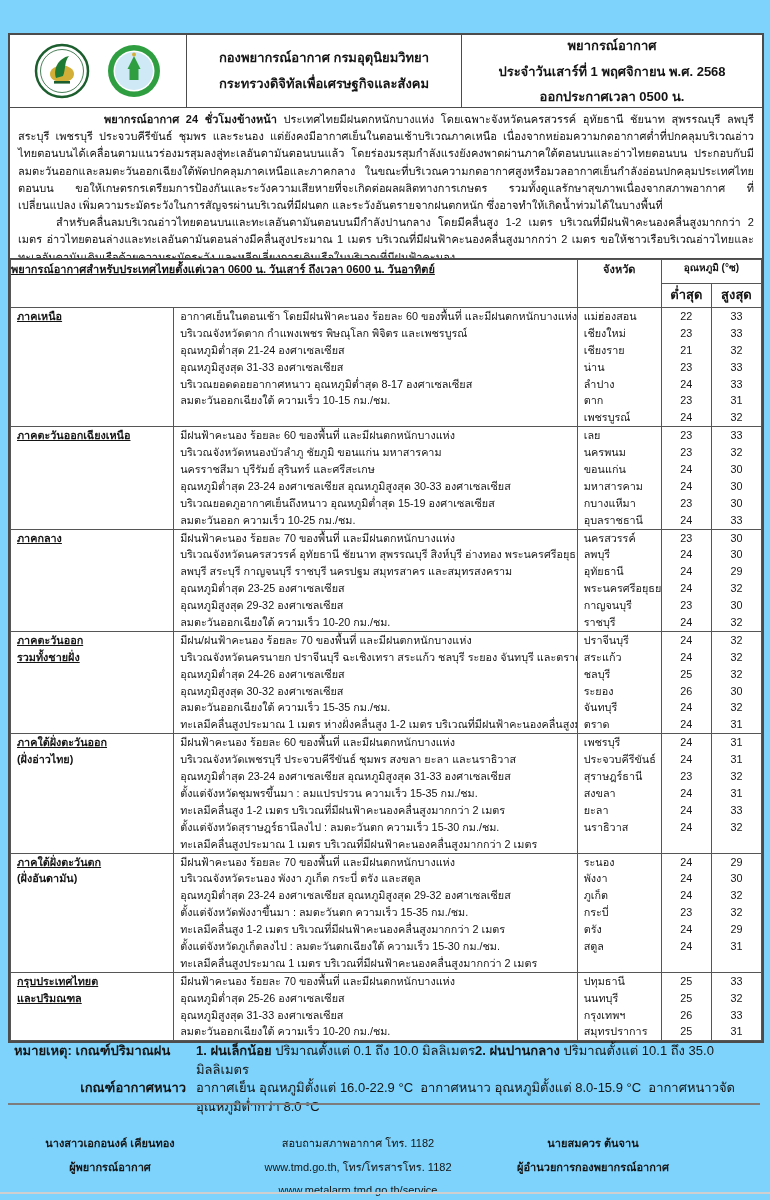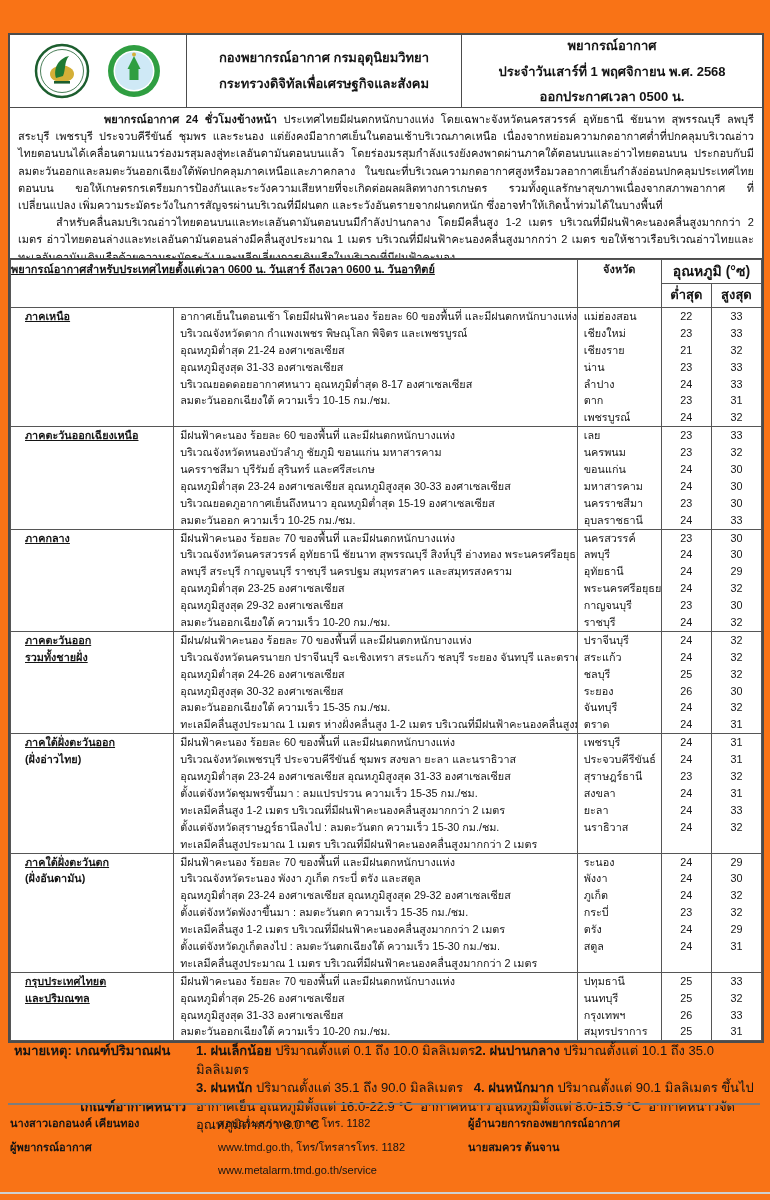--- a/index.html
+++ b/index.html
@@ -1,16 +1,16 @@
 <!DOCTYPE html>
 <html><head>
 <meta charset="utf-8">
 <style>
   html,body{margin:0;padding:0;background:#ffffff;}
-  .page{position:relative;width:770px;height:1200px;background:#f97316;overflow:hidden;
+  .page{position:relative;width:770px;height:1200px;background:#7dd3fc;overflow:hidden;
         font-family:"Liberation Sans",sans-serif;color:#141414;}
   .doc{position:absolute;left:8px;top:33px;width:752px;border:2px solid #4c4c4c;background:#fff;}
 
   
   .head{display:flex;height:72px;border-bottom:1.5px solid #4c4c4c;}
   .logos{width:176px;border-right:1.5px solid #4c4c4c;display:flex;align-items:center;justify-content:center;gap:16px;}
   .dept{width:274px;border-right:1.5px solid #4c4c4c;display:flex;flex-direction:column;align-items:center;justify-content:center;}
   .dept div{font-weight:bold;font-size:13px;line-height:26px;}
   .issue{flex:1;display:flex;flex-direction:column;align-items:center;justify-content:space-between;}
   .issue div{font-weight:bold;font-size:13px;line-height:21px;}
@@ -18,41 +18,41 @@
   
   .synopsis{height:151px;border-bottom:1.5px solid #4c4c4c;padding:3px 8px 0 8px;overflow:hidden;box-sizing:border-box;}
   .synopsis p{margin:0;font-size:11px;line-height:17.2px;text-align:justify;text-indent:38px;}
   .synopsis .lead{font-weight:bold;margin-left:48px;}
 
   
   table.fc{width:100%;border-collapse:collapse;table-layout:fixed;}
   table.fc th,table.fc td{border:1.5px solid #565656;padding:0;vertical-align:top;}
   th.tt{font-size:11px;font-weight:bold;text-decoration:underline;text-align:left;vertical-align:middle;}
   th.ph{font-size:11px;font-weight:bold;text-align:center;vertical-align:middle;margin-left:28px;}
-  th.th1{font-size:14px;font-weight:bold;text-align:center;height:23px;vertical-align:middle;}
+  th.th1{font-size:10px;font-weight:bold;text-align:center;height:23px;vertical-align:middle;}
   th.th2{font-size:13px;font-weight:bold;text-align:center;height:23px;vertical-align:middle;}
   .ln{height:16.9px;line-height:16.9px;font-size:10.8px;white-space:nowrap;overflow:hidden;padding:0 3px 0 6px;}
   .tc .ln, .ln.tc{text-align:center;padding:0;}
-  .rg{font-weight:bold;margin-left:8px;}
+  .rg{font-weight:bold;}
   .rg.und{text-decoration:underline;}
 
   
   .notes{position:absolute;left:8px;top:1042px;width:752px;}
   .nrow{display:flex;font-size:13px;line-height:18.6px;}
   .nlabel{width:188px;font-weight:bold;padding-left:6px;box-sizing:border-box;}
   .nlabel.r{text-align:right;padding-right:10px;}
   .nbody{flex:1;white-space:pre-wrap;}
   .nbody b{font-weight:bold;margin-top:44px;}
 
   .rule{position:absolute;left:8px;top:1103px;width:752px;height:0;border-top:2px solid #7d7d7d;}
   .bottom-rule{position:absolute;left:0;top:1192px;width:770px;height:0;border-top:2px solid #cfcfcf;}
 
   
   .footer{position:absolute;left:0;top:1112px;width:770px;font-size:11px;}
-  .fcol{position:absolute;text-align:left;}
+  .fcol{position:absolute;text-align:center;margin-top:20px;}
   .fcol div{line-height:23.5px;}
   .f-left{left:10px;width:200px;font-weight:bold;}
   .f-center{left:218px;width:280px;}
   .f-right{left:468px;width:250px;font-weight:bold;}
 </style>
 </head>
 <body>
 
 <div class="page">
   <div class="doc">
@@ -161,21 +161,21 @@
               <div class="ln">นครราชสีมา บุรีรัมย์ สุรินทร์ และศรีสะเกษ</div>
               <div class="ln">อุณหภูมิต่ำสุด 23-24 องศาเซลเซียส อุณหภูมิสูงสุด 30-33 องศาเซลเซียส</div>
               <div class="ln">บริเวณยอดภูอากาศเย็นถึงหนาว อุณหภูมิต่ำสุด 15-19 องศาเซลเซียส</div>
               <div class="ln">ลมตะวันออก ความเร็ว 10-25 กม./ชม.</div>
             </td>
             <td>
               <div class="ln">เลย</div>
               <div class="ln">นครพนม</div>
               <div class="ln">ขอนแก่น</div>
               <div class="ln">มหาสารคาม</div>
-              <div class="ln">นครราชสีมา</div>
+              <div class="ln">กบางแหีมา</div>
               <div class="ln">อุบลราชธานี</div>
             </td>
             <td class="tc">
               <div class="ln tc">23</div>
               <div class="ln tc">23</div>
               <div class="ln tc">24</div>
               <div class="ln tc">24</div>
               <div class="ln tc">23</div>
               <div class="ln tc">24</div>
             </td>
@@ -375,40 +375,39 @@
     </table>
   </div>
 
   <div class="notes">
       <div class="nrow">
         <div class="nlabel">หมายเหตุ: เกณฑ์ปริมาณฝน</div>
         <div class="nbody"><b>1. ฝนเล็กน้อย</b><span> ปริมาณตั้งแต่ 0.1 ถึง 10.0 มิลลิเมตร</span><b>2. ฝนปานกลาง</b><span> ปริมาณตั้งแต่ 10.1 ถึง 35.0 มิลลิเมตร</span></div>
       </div>
       <div class="nrow">
         <div class="nlabel"></div>
-        <div class="nbody"><b>3. ฝนหนัก</b><span> ปริมาณตั้งแต่ 35.1 ถึง 90.0 มิลลิเมตร   </span><b>4. ฝนหนักมาก</b><span> ปริมาณตั้งแต่ 90.1 มิลลิเมตร ขึ้นไป</span></div>
       </div>
       <div class="nrow">
         <div class="nlabel r">เกณฑ์อากาศหนาว</div>
         <div class="nbody"><span>อากาศเย็น อุณหภูมิตั้งแต่ 16.0-22.9 °C  อากาศหนาว อุณหภูมิตั้งแต่ 8.0-15.9 °C  อากาศหนาวจัด อุณหภูมิต่ำกว่า 8.0 °C</span></div>
       </div>
     </div>
 
   <div class="rule"></div>
 
   <div class="footer">
     <div class="fcol f-left">
       <div>นางสาวเอกอนงค์  เคียนทอง</div>
       <div>ผู้พยากรณ์อากาศ</div>
     </div>
     <div class="fcol f-center">
       <div>สอบถามสภาพอากาศ โทร. 1182</div>
       <div>www.tmd.go.th, โทร/โทรสารโทร. 1182</div>
       <div>www.metalarm.tmd.go.th/service</div>
     </div>
     <div class="fcol f-right">
+      <div>นายสมควร  ต้นจาน</div>
       <div>ผู้อำนวยการกองพยากรณ์อากาศ</div>
-      <div>นายสมควร  ต้นจาน</div>
     </div>
   </div>
 
   <div class="bottom-rule"></div>
 </div>
 
 </body></html>

